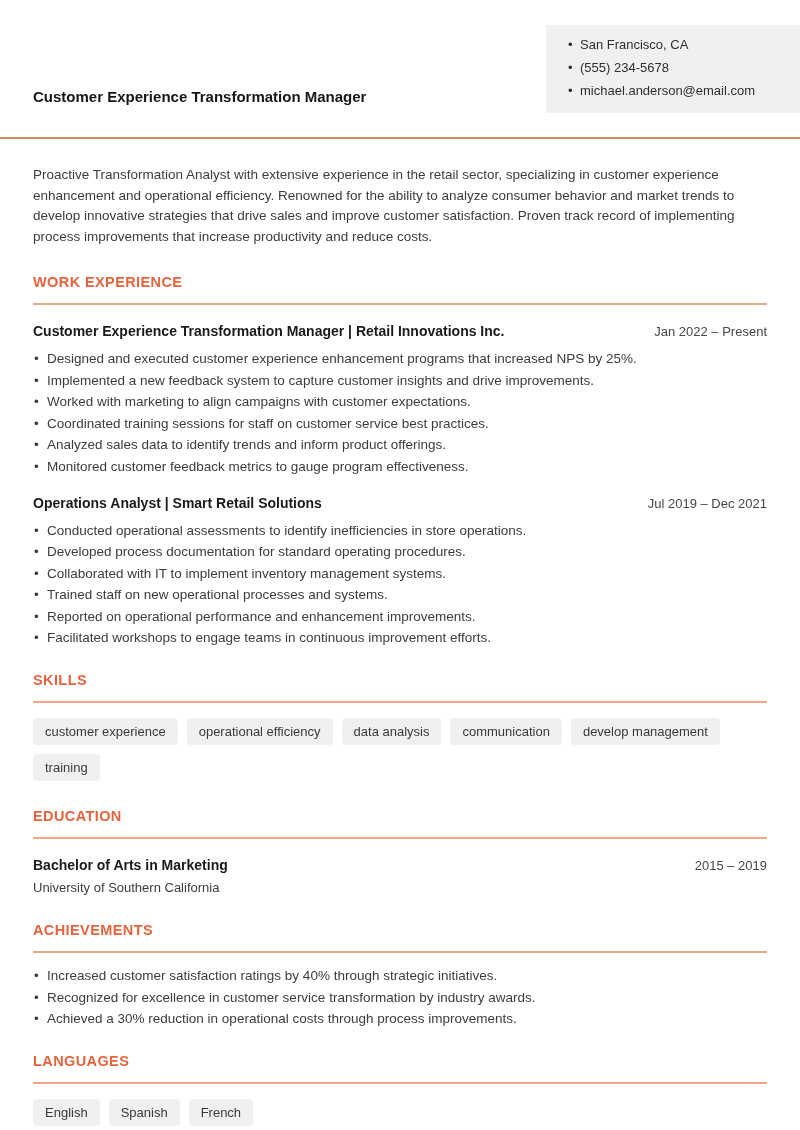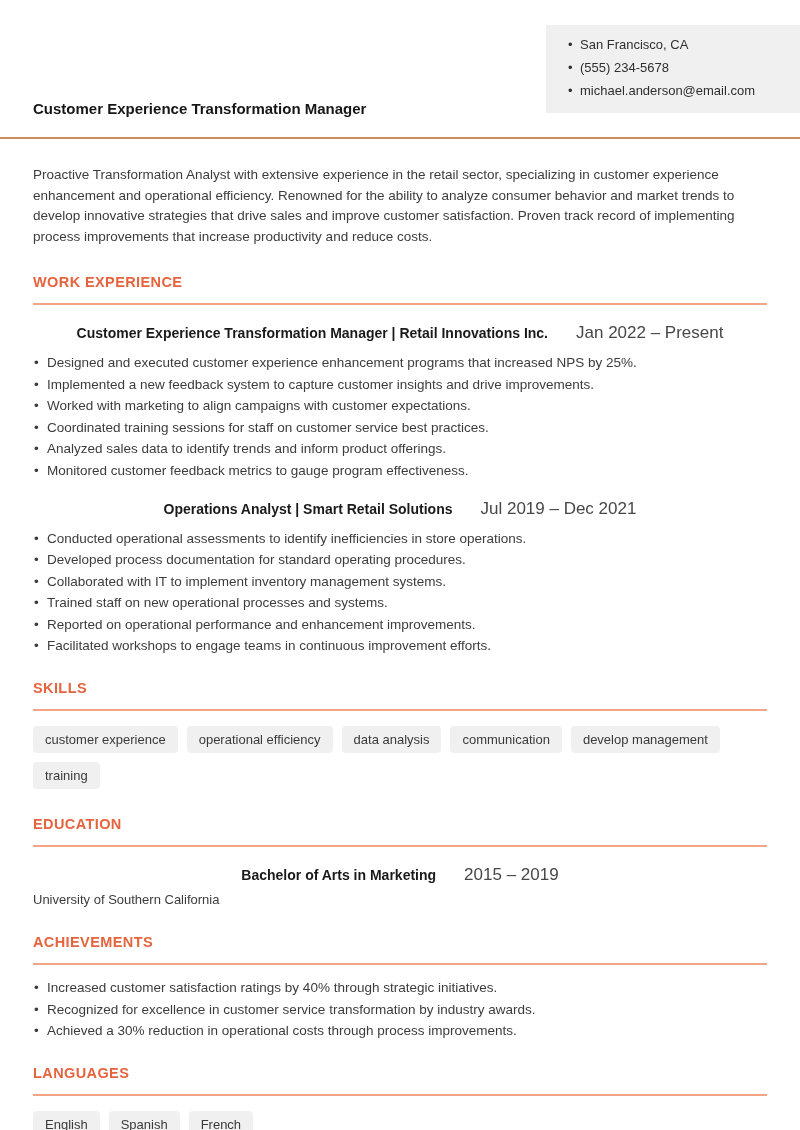--- a/index.html
+++ b/index.html
@@ -23,21 +23,21 @@
   
   header {
     position: relative;
     height: 139px;
     border-bottom: 2px solid var(--header-line);
     padding: 26px 0 0 33px;
   }
   h1 { margin: 0; font-size: 33px; line-height: 31px; font-weight: bold; letter-spacing: 0.5px; text-align: right; }
   .name-first { display: block; color: #1F1F1F; }
   .name-last  { display: block; color: var(--accent); }
-  .prof-title { margin-top: 12px; font-size: 15px; font-weight: bold; color: #161616; }
+  .prof-title { font-size: 15px; font-weight: bold; color: #161616; }
   .contact-box {
     position: absolute; top: 25px; right: 0;
     width: 254px; min-height: 88px;
     background: var(--panel);
     padding: 13px 10px 2px 22px;
   }
   .contact-box ul { list-style: none; margin: 0; padding: 0; }
   .contact-box li {
     position: relative;
     font-size: 13px; line-height: 14px; color: #2F2F2F;
@@ -47,23 +47,23 @@
   
   main { padding: 0 33px; }
   .summary { margin: 26px 0 0; font-size: 13.5px; line-height: 20.5px; color: var(--text); }
   section h2 {
     margin: 27px 0 0;
     font-size: 14.5px; font-weight: bold; letter-spacing: 0.4px;
     color: var(--accent);
     border-bottom: 2px solid var(--accent-light);
     padding-bottom: 13px;
   }
-  .row-head { display: flex; justify-content: center; align-items: baseline; margin-top: 18px; gap: 28px; }
+  .row-head { display: flex; justify-content: space-between; align-items: baseline; margin-top: 18px; gap: 28px; }
   .row-head h3 { margin: 0; font-size: 14px; color: var(--heading-text); font-weight: bold; }
-  .date { font-size: 17px; color: #474747; white-space: nowrap; }
+  .date { font-size: 13px; color: #474747; white-space: nowrap; }
   .bullets { list-style: none; margin: 13px 0 0; padding: 0; }
   .bullets li {
     position: relative;
     font-size: 13.5px; line-height: 14px; color: var(--text);
     padding-left: 14px; margin: 0 0 7.5px;
   }
   .bullets li::before { content: "•"; position: absolute; left: 1px; color: var(--text); }
   .job + .job { margin-top: 21px; }
   .chips { margin-top: 15px; display: flex; flex-wrap: wrap; gap: 9px; }
   .chip {

